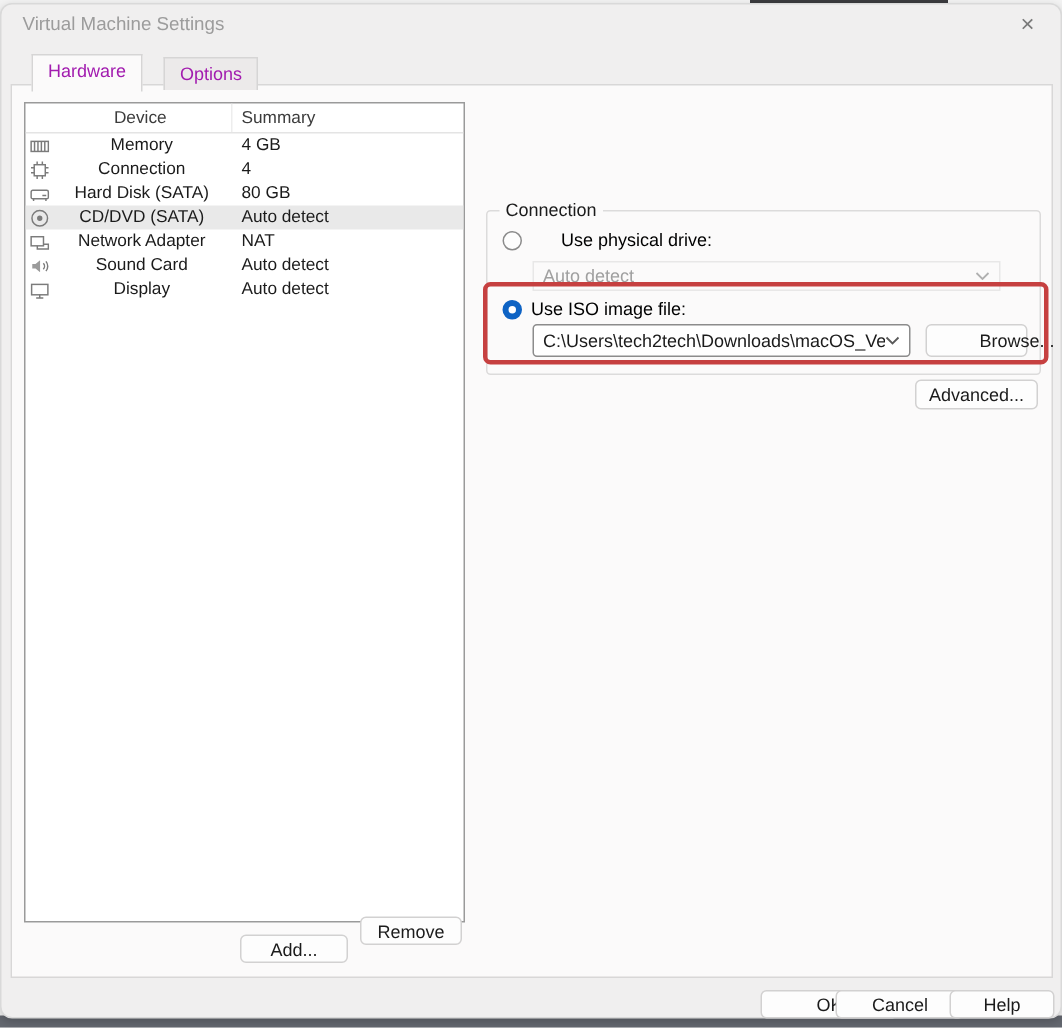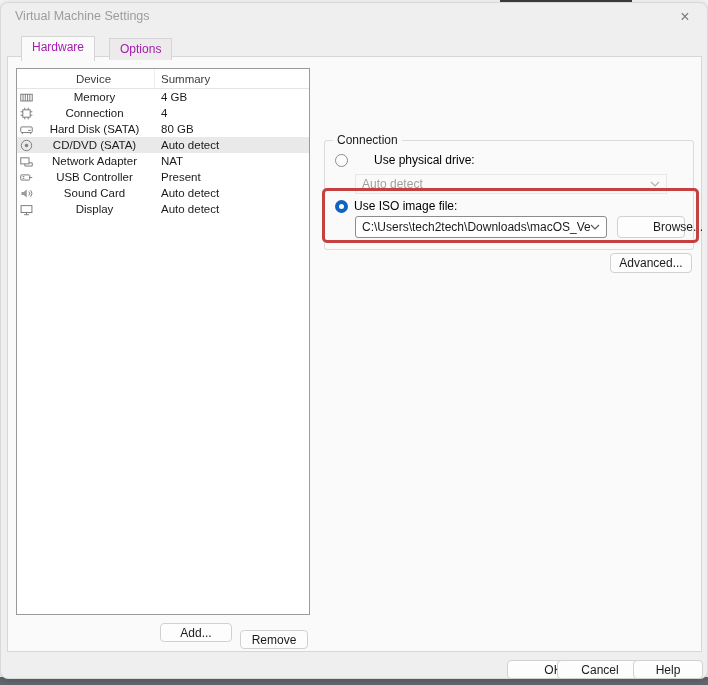--- a/index.html
+++ b/index.html
@@ -65,21 +65,21 @@
   .combo.iso { left:30px; top:75px; width:252px; height:22px; background:#fff;
     border:1px solid #8c8c8c; border-radius:3px; color:#1b1b1b; white-space:nowrap; overflow:hidden; }
   .combo.iso .txt { overflow:hidden; text-overflow:clip; white-space:nowrap; flex:1 1 auto; }
 
   .btn { position:absolute; background:#fdfdfd; border:1px solid #d2d1d1;
     border-radius:4px; font-size:12px; color:#1b1b1b; text-align:center;
     font-family:"Liberation Sans", sans-serif; }
   .btn-browse   { left:292px; top:75px;  width:68px; height:22px;padding-left:35px; }
   .btn-advanced { left:602px; top:196px; width:82px; height:20px; }
   .btn-add      { left:152px; top:566px; width:72px; height:19px; }
-  .btn-remove   { left:232px; top:573px; width:68px; height:19px; }
+  .btn-remove   { left:232px; top:554px; width:68px; height:19px; }
   .btn-ok       { left:466px; top:657px; width:92px; height:19px;margin-left:40px; }
   .btn-cancel   { left:556px; top:657px; width:86px; height:19px; }
   .btn-help     { left:632px; top:657px; width:70px; height:19px; }
 
   .annotation { position:absolute; left:314px; top:131px; width:377px; height:55px;
     border:3px solid #c64040; border-radius:5px; pointer-events:none; z-index:5; }
 
   svg.glyph { display:block; }
 </style>
 </head>
@@ -147,30 +147,20 @@
       </div>
       <div class="row">
         <span class="icon">
             <svg class="glyph" width="13" height="13" viewBox="0 0 12 12" fill="none" stroke="#7b7b7b" stroke-width="0.9">
               <rect x="0.7" y="2.6" width="7.6" height="5.6"></rect>
               <path d="M4.5 8.2v2h6.8v-3h-3"></path>
             </svg>
           </span>
         <span class="dev">Network Adapter</span>
         <span class="sum">NAT</span>
-      </div>
-      <div class="row">
-        <span class="icon">
-            <svg class="glyph" width="13" height="13" viewBox="0 0 12 12" fill="none" stroke="#7b7b7b" stroke-width="0.9">
-              <rect x="0.7" y="3.6" width="8.2" height="4.8" rx="0.6"></rect>
-              <path d="M8.9 6h2.4M2.4 5.2h1.6M2.4 6.8h1.6"></path>
-            </svg>
-          </span>
-        <span class="dev">USB Controller</span>
-        <span class="sum">Present</span>
       </div>
       <div class="row">
         <span class="icon">
             <svg class="glyph" width="13" height="13" viewBox="0 0 12 12" fill="none" stroke="#7b7b7b" stroke-width="0.9">
               <path d="M1.4 4.6v2.8h2l2.8 2.3V2.3L3.4 4.6z" fill="#9b9b9b" stroke="none"></path>
               <path d="M8.2 4.2a2.6 2.6 0 0 1 0 3.6M9.8 3a4.6 4.6 0 0 1 0 6"></path>
             </svg>
           </span>
         <span class="dev">Sound Card</span>
         <span class="sum">Auto detect</span>

